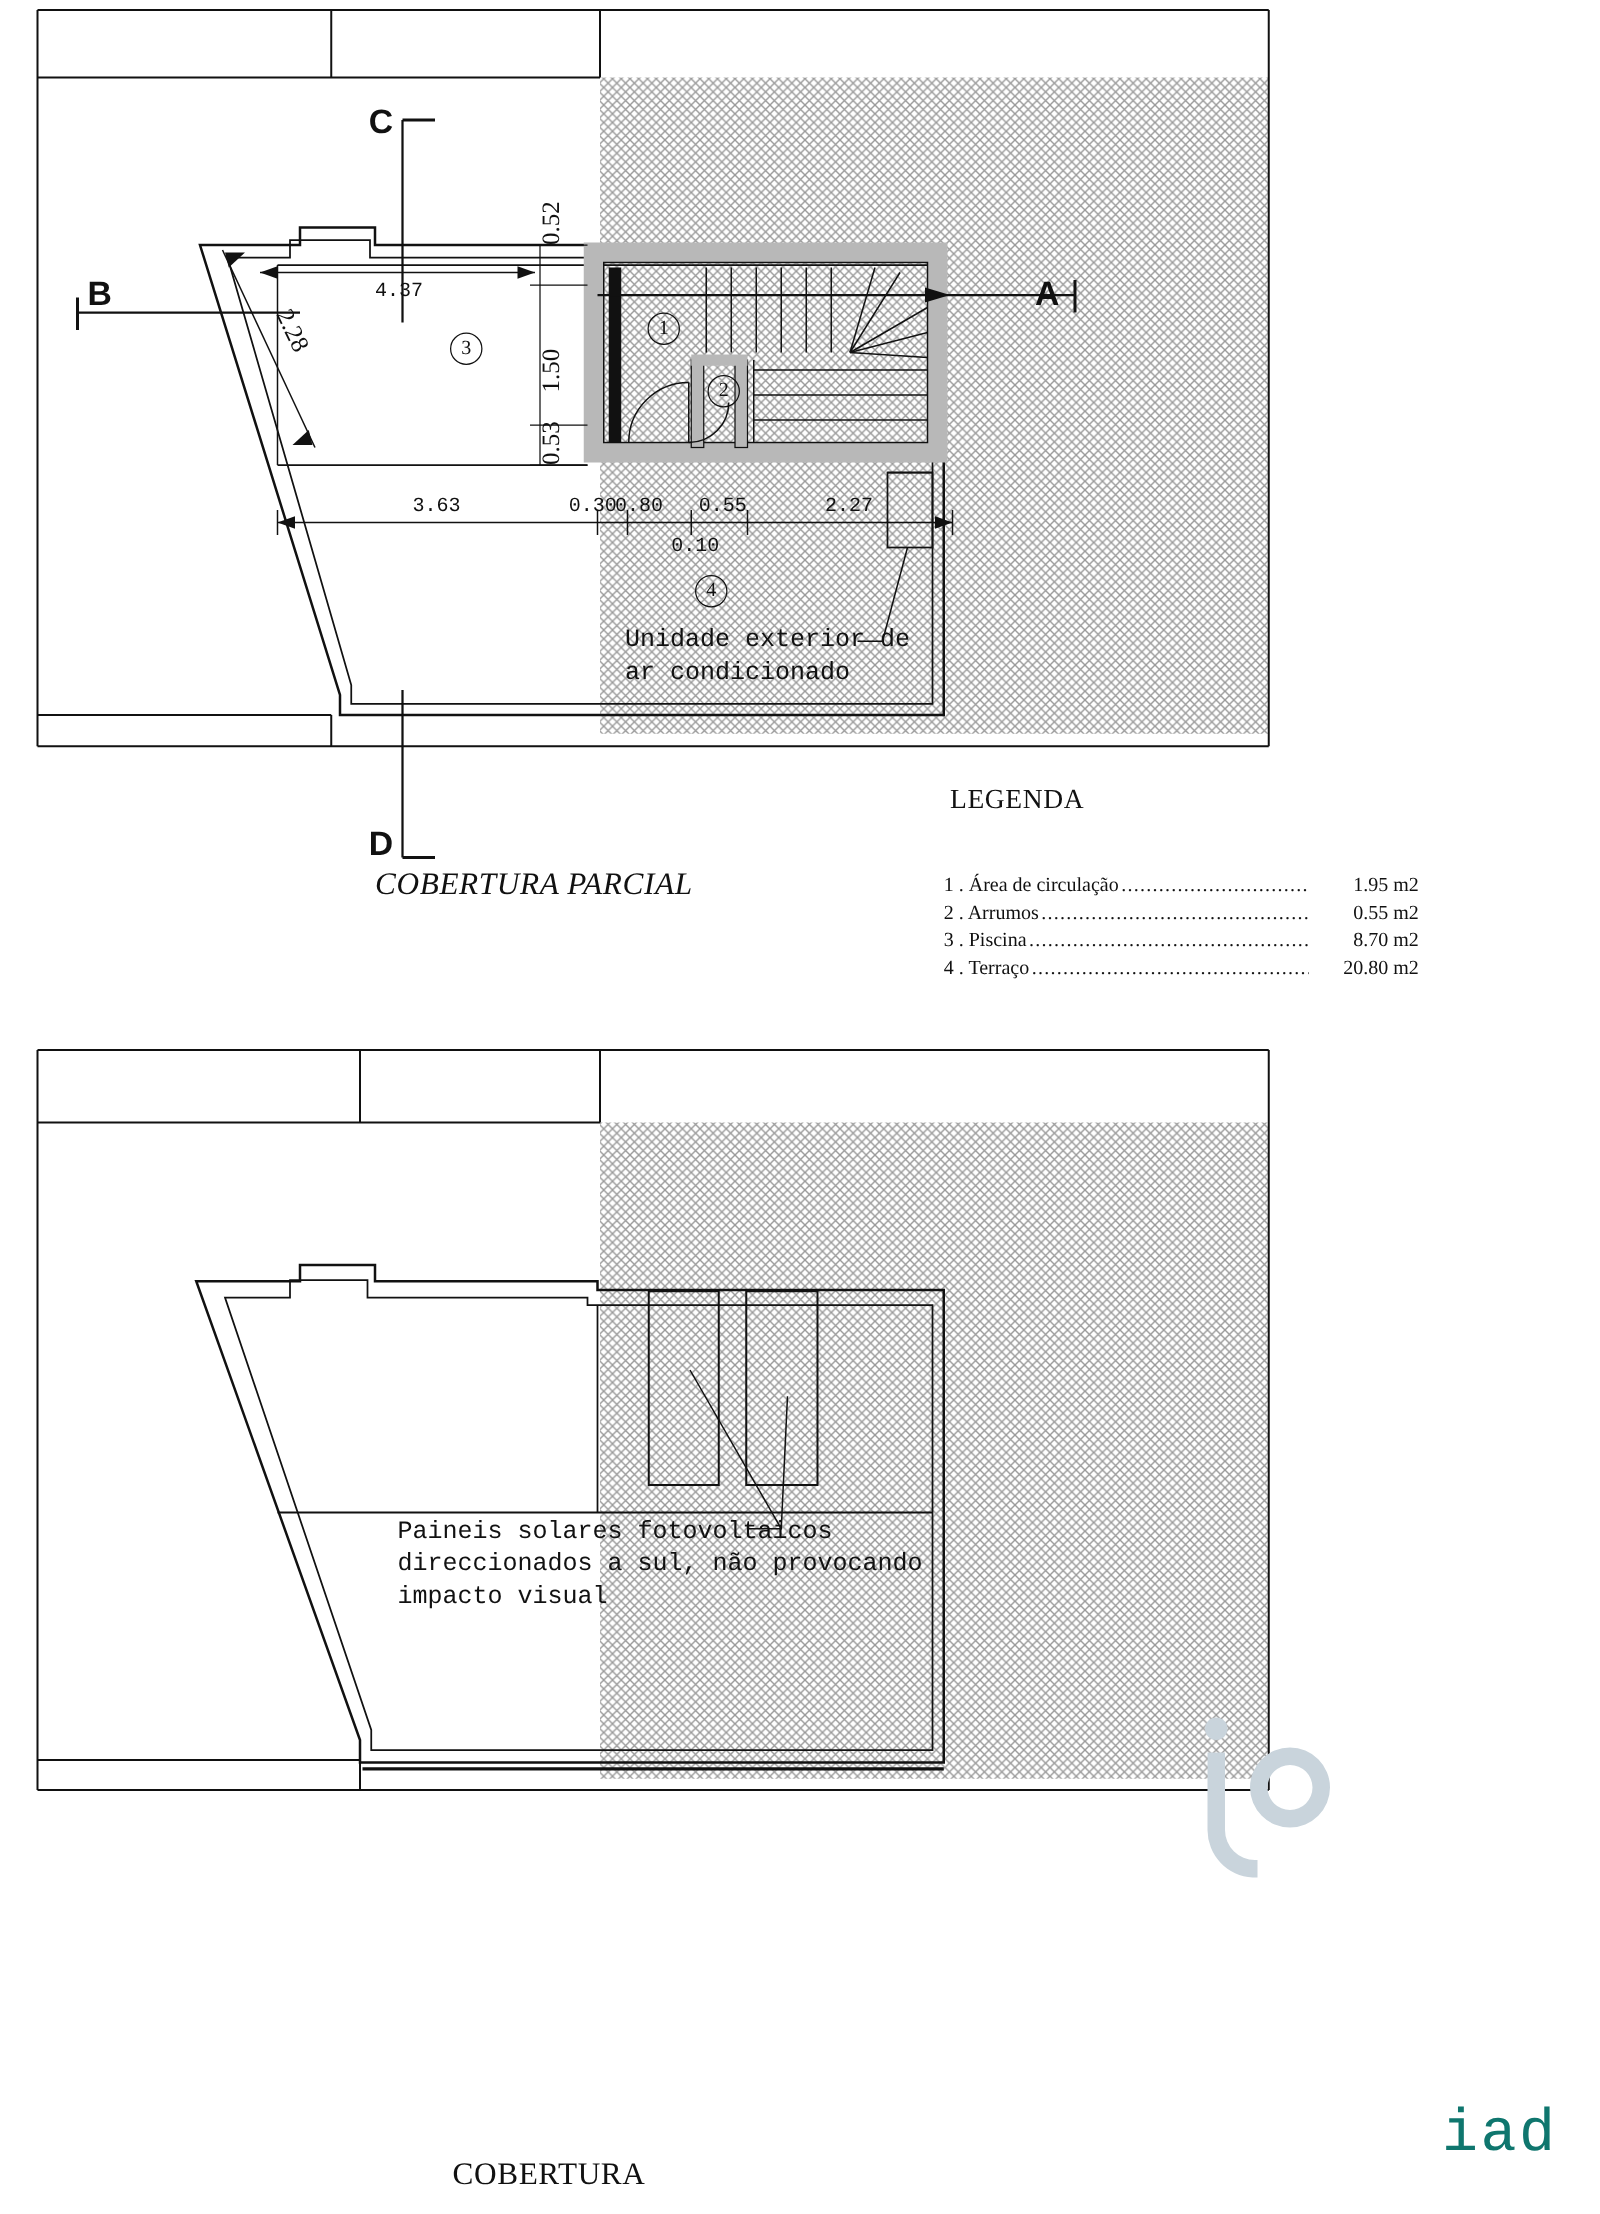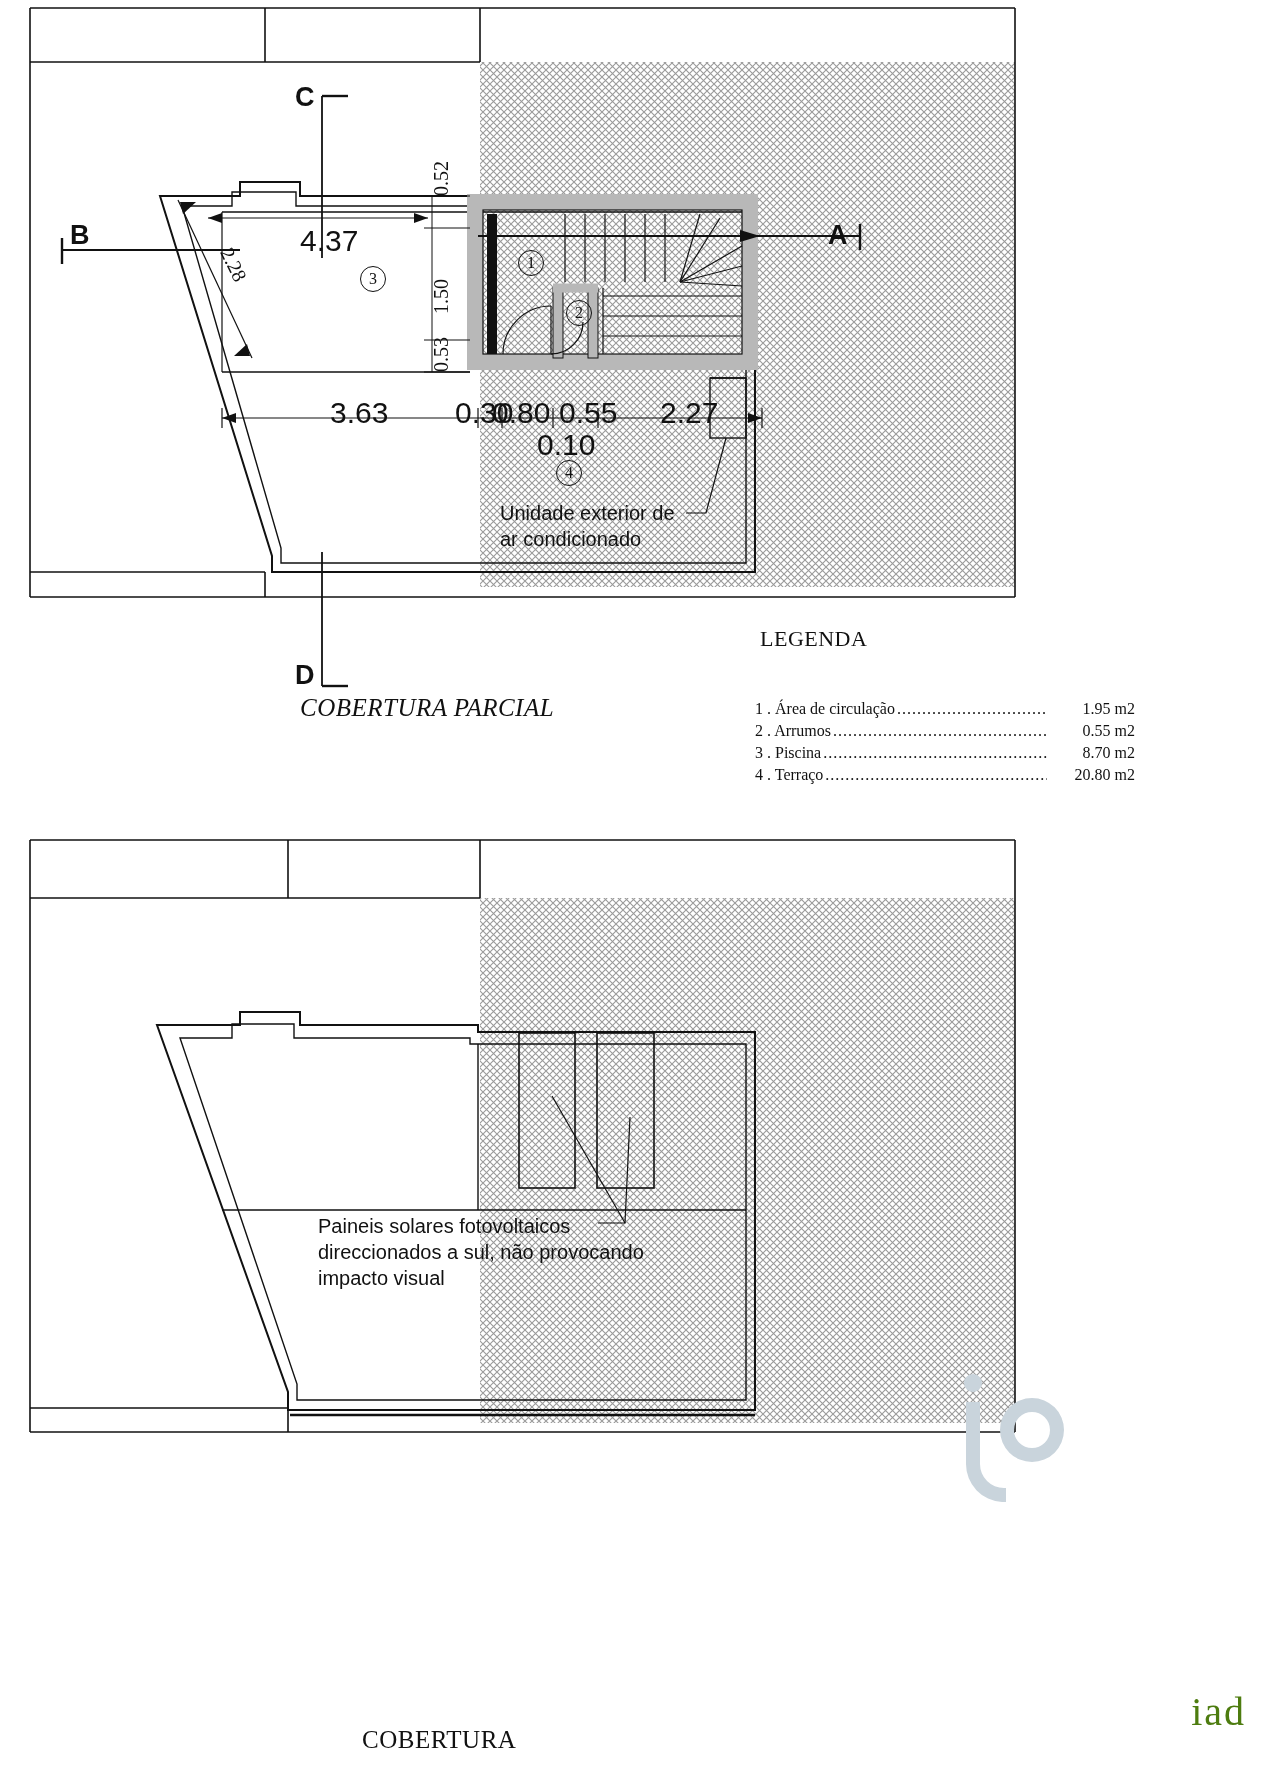--- a/index.html
+++ b/index.html
@@ -1,35 +1,35 @@
 <!DOCTYPE html>
 <html><head>
 <meta charset="utf-8">
 <style>
   html,body{margin:0;padding:0;background:#ffffff;}
   body{width:1280px;height:1771px;position:relative;font-family:"Liberation Serif",serif;color:#111;}
   .stage{position:absolute;left:0;top:0;width:1280px;height:1771px;overflow:hidden;}
   svg{display:block;}
   .txt{position:absolute;white-space:pre;}
   .lbl-big{font-family:"Liberation Sans",sans-serif;font-weight:bold;font-size:27px;}
-  .dim{font-family:Liberation Sans, sans-serif;font-size:30px;text-align:center;}
+  .dim{font-family:Liberation Mono, monospace;font-size:16px;text-align:center;}
   .dim-v{font-family:"Liberation Serif",serif;font-size:20px;transform-origin:left top;}
   .title{font-family:"Liberation Serif",serif;font-size:25px;letter-spacing:.5px;}
   .legend-title{font-family:"Liberation Serif",serif;font-size:22px;letter-spacing:.5px;text-align:right;}
   .legend-row{font-family:"Liberation Serif",serif;font-size:16px;}
-  .note{font-family:Liberation Sans, sans-serif;font-size:20px;line-height:26px;}
+  .note{font-family:Liberation Mono, monospace;font-size:20px;line-height:26px;}
   .circ{position:absolute;width:24px;height:24px;border:1.6px solid #111;border-radius:50%;
         font-family:"Liberation Serif",serif;font-size:16px;line-height:23px;text-align:center;}
   .legend-table{position:absolute;left:755px;top:700px;width:380px;}
   .legend-table .legend-row{position:relative;display:flex;justify-content:space-between;margin-bottom:4px;}
   .legend-table .lname{flex:0 0 auto;}
   .legend-table .lval{flex:0 0 auto;text-align:right;min-width:86px;}
   .dots{flex:1 1 auto;overflow:hidden;white-space:nowrap;margin:0 2px;letter-spacing:1px;}
-  .wm-text{position:absolute;right:34px;bottom:36px;font-family:Liberation Serif, serif;
-           font-size:40px;color:#4d7c0f;letter-spacing:2px;}
+  .wm-text{position:absolute;right:34px;bottom:36px;font-family:Liberation Mono, monospace;
+           font-size:48px;color:#0f766e;letter-spacing:2px;}
 </style>
 </head>
 <body>
 
 <div class="stage">
 
   <svg width="1280" height="1771" viewBox="0 0 1280 1771">
     <defs>
       <pattern id="hatch" width="7" height="7" patternUnits="userSpaceOnUse" patternTransform="rotate(0)">
         <rect width="7" height="7" fill="#ffffff"></rect>

